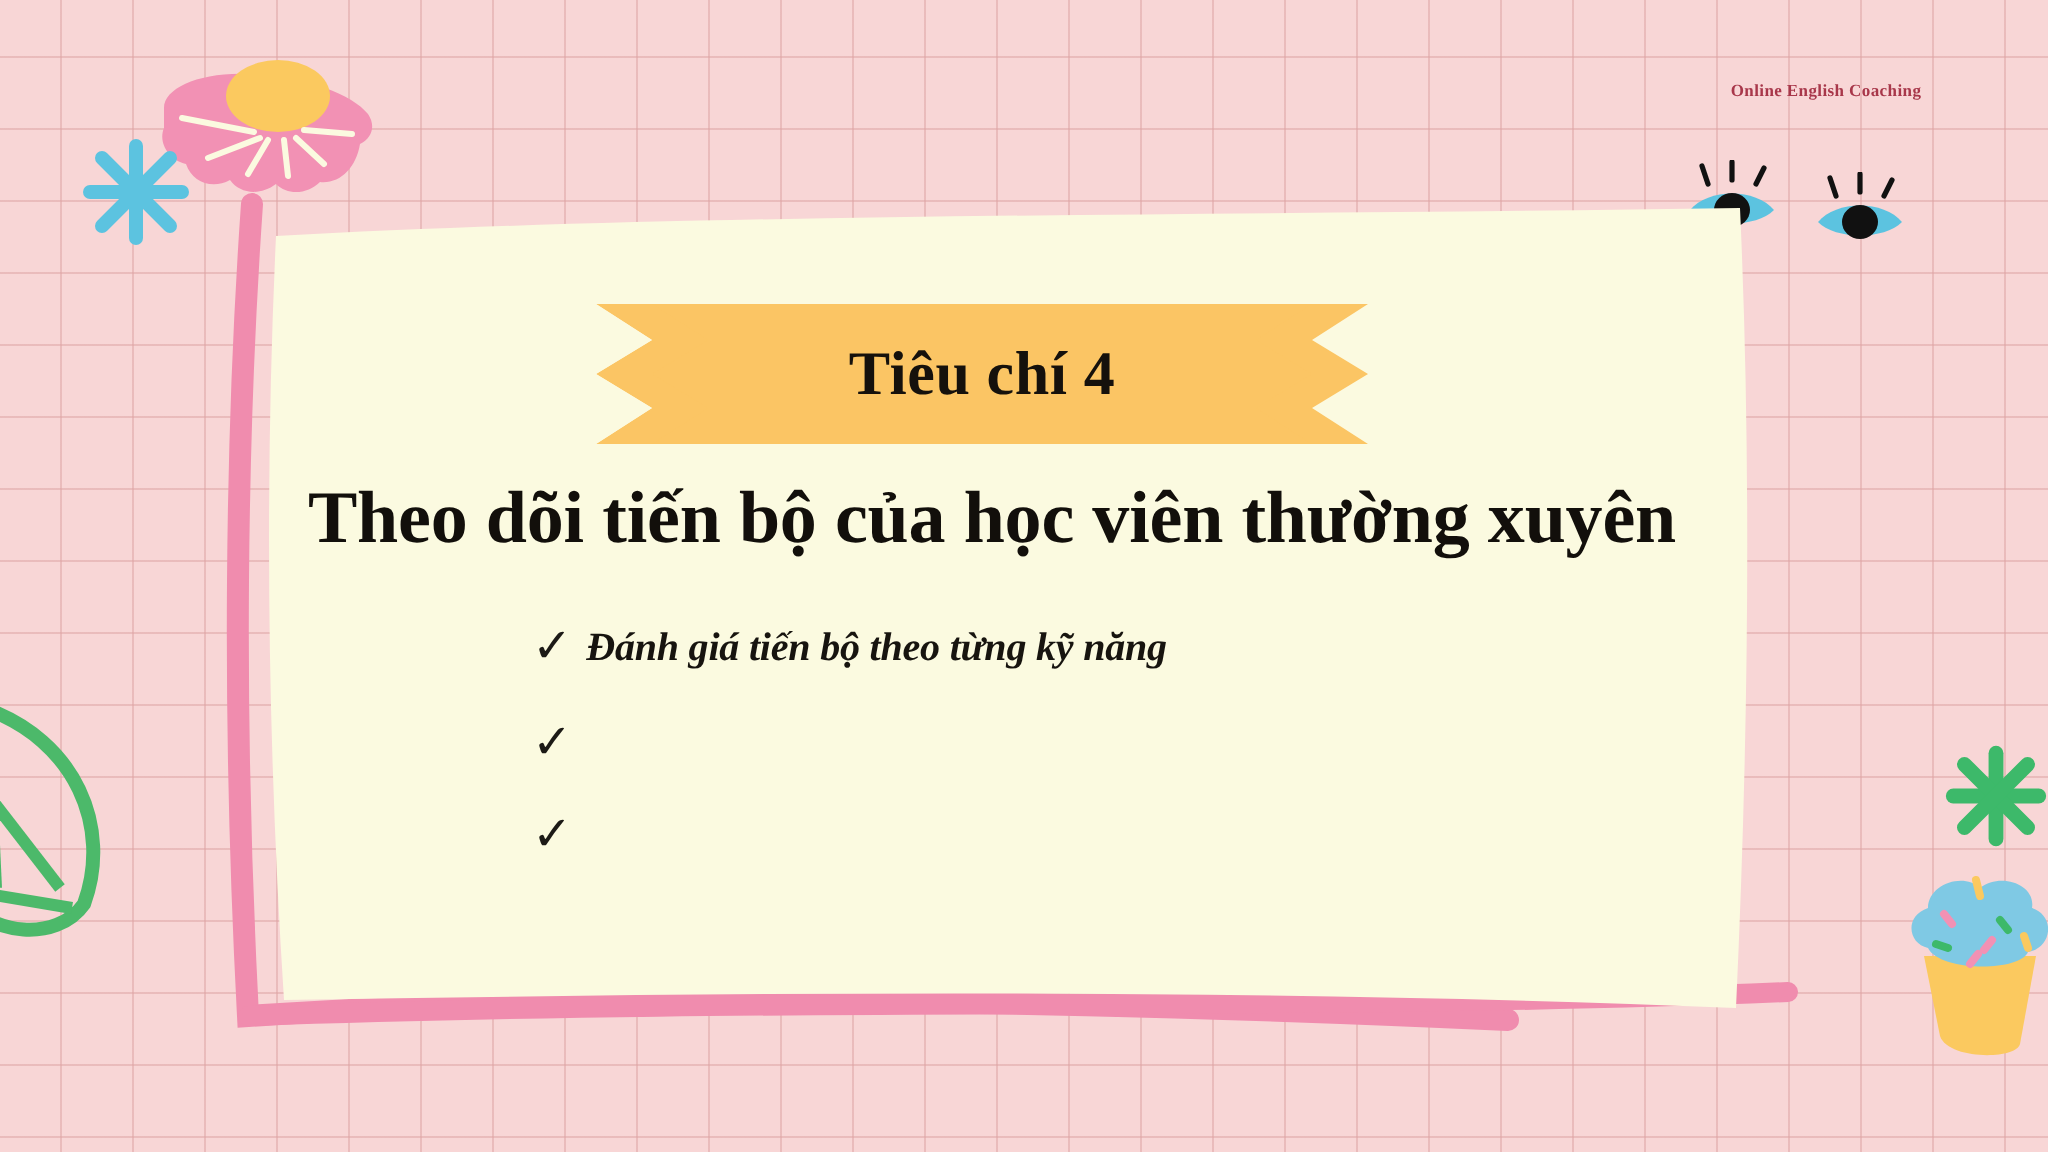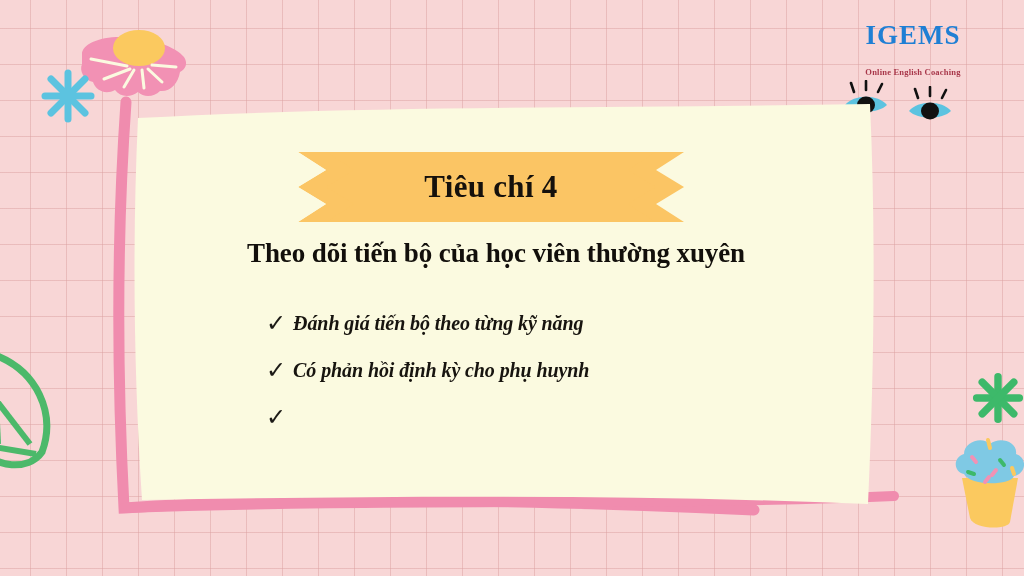--- a/index.html
+++ b/index.html
@@ -110,21 +110,21 @@
 
   
   .subtitle {
     position: absolute;
     left: 0;
     top: 126px;
     width: 756px;
     text-align: center;
     font-family: "Liberation Serif", "DejaVu Serif", serif;
     font-weight: 700;
-    font-size: 27px;
+    font-size: 37px;
     color: #120f0b;
     letter-spacing: -0.1px;
     white-space: nowrap;
   }
 
   
   .bullets {
     position: absolute;
     left: 148px;
     top: 198px;
@@ -234,21 +234,20 @@
     <path d="M3 25 C 12 14, 36 14, 45 25 C 36 34, 12 34, 3 25 Z" fill="#5cc3e0"></path>
     <ellipse cx="24" cy="25" rx="9" ry="8.5" fill="#111111"></ellipse>
     <g stroke="#111111" stroke-width="2.6" stroke-linecap="round">
       <line x1="12" y1="12" x2="9" y2="3"></line>
       <line x1="24" y1="10" x2="24" y2="1"></line>
       <line x1="36" y1="12" x2="40" y2="4"></line>
     </g>
   </svg>
 
   <div class="logo">
-    <span class="logo-main">IGEMS</span>
     <span class="logo-sub">Online English Coaching</span>
   </div>
 
   <div class="card-wrap">
 
     <svg class="card-stroke" width="800" height="440" viewBox="0 0 800 440">
       <path d="M22 6 C 14 120, 12 260, 20 412
                C 200 400, 430 404, 650 414" fill="none" stroke="#f08cae" stroke-width="11" stroke-linecap="round"></path>
       <path d="M20 412 C 300 402, 560 410, 790 400" fill="none" stroke="#f08cae" stroke-width="10" stroke-linecap="round"></path>
     </svg>
@@ -274,21 +273,20 @@
 
       <div class="bullets">
 
         <div class="bullet-row">
           <span class="bullet-check">✓</span>
           <span class="bullet-text">Đánh giá tiến bộ theo từng kỹ năng</span>
         </div>
 
         <div class="bullet-row">
           <span class="bullet-check">✓</span>
-          <span class="bullet-text">Có phản hồi định kỳ cho phụ huynh</span>
         </div>
 
         <div class="bullet-row">
           <span class="bullet-check">✓</span>
         </div>
 
       </div>
     </div>
   </div>
 

